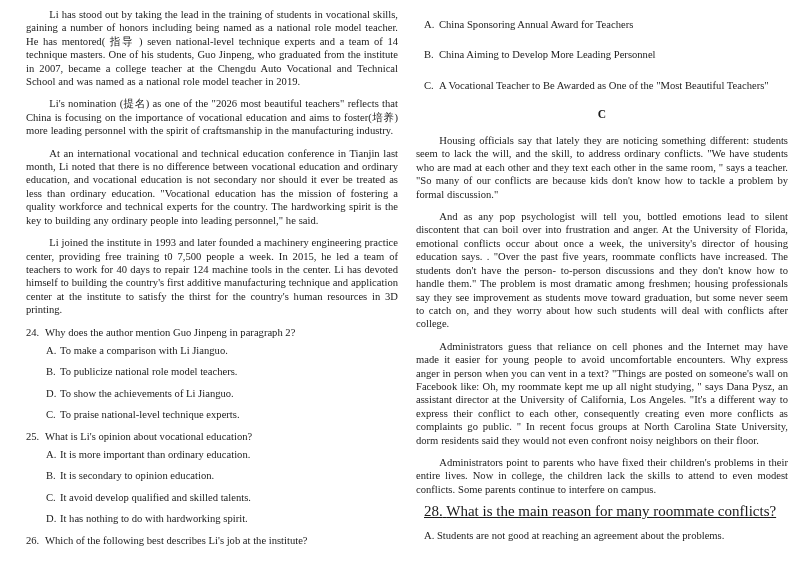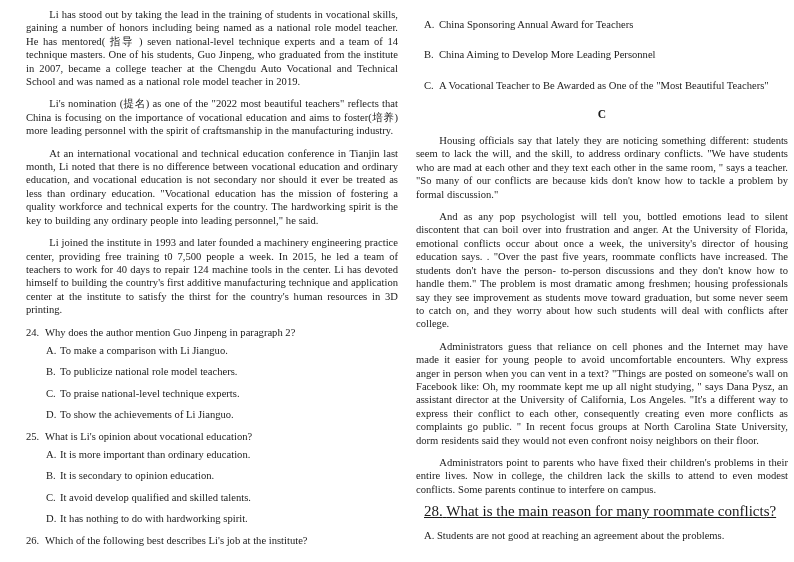--- a/index.html
+++ b/index.html
@@ -99,38 +99,38 @@
 </style>
 </head>
 <body>
 
 <div class="page">
   <div class="columns">
 
     <div class="col col-left">
 
       <p class="body-par">Li has stood out by taking the lead in the training of students in vocational skills, gaining a number of honors including being named as a national role model teacher. He has mentored( 指导 ) seven national-level technique experts and a team of 14 technique masters. One of his students, Guo Jinpeng, who graduated from the institute in 2007, became a college teacher at the Chengdu Auto Vocational and Technical School and was named as a national role model teacher in 2019.</p>
-      <p class="body-par">Li's nomination (提名) as one of the "2022 most beautiful teachers" reflects that China is focusing on the importance of vocational education and aims to foster(培养) more leading personnel with the spirit of craftsmanship in the manufacturing industry.</p>
+      <p class="body-par">Li's nomination (提名) as one of the "2026 most beautiful teachers" reflects that China is focusing on the importance of vocational education and aims to foster(培养) more leading personnel with the spirit of craftsmanship in the manufacturing industry.</p>
       <p class="body-par">At an international vocational and technical education conference in Tianjin last month, Li noted that there is no difference between vocational education and ordinary education, and vocational education is not secondary nor should it ever be treated as less than ordinary education. "Vocational education has the mission of fostering a quality workforce and technical experts for the country. The hardworking spirit is the key to building any ordinary people into leading personnel," he said.</p>
       <p class="body-par">Li joined the institute in 1993 and later founded a machinery engineering practice center, providing free training t0 7,500 people a week. In 2015, he led a team of teachers to work for 40 days to repair 124 machine tools in the center. Li has devoted himself to building the country's first additive manufacturing technique and application center at the institute to satisfy the thirst for the country's human resources in 3D printing.</p>
 
       <div class="question">
         <span class="q-num">24.</span><span>Why does the author mention Guo Jinpeng in paragraph 2?</span>
       </div>
       <div class="option">
         <span class="opt-letter">A.</span><span>To make a comparison with Li Jianguo.</span>
       </div>
       <div class="option">
         <span class="opt-letter">B.</span><span>To publicize national role model teachers.</span>
       </div>
       <div class="option">
-        <span class="opt-letter">C.</span><span>To praise national-level technique experts.</span>
+        <span class="opt-letter">D.</span><span>To show the achievements of Li Jianguo.</span>
       </div>
       <div class="option">
-        <span class="opt-letter">D.</span><span>To show the achievements of Li Jianguo.</span>
+        <span class="opt-letter">C.</span><span>To praise national-level technique experts.</span>
       </div>
 
       <div class="question">
         <span class="q-num">25.</span><span>What is Li's opinion about vocational education?</span>
       </div>
       <div class="option">
         <span class="opt-letter">A.</span><span>It is more important than ordinary education.</span>
       </div>
       <div class="option">
         <span class="opt-letter">B.</span><span>It is secondary to opinion education.</span>

